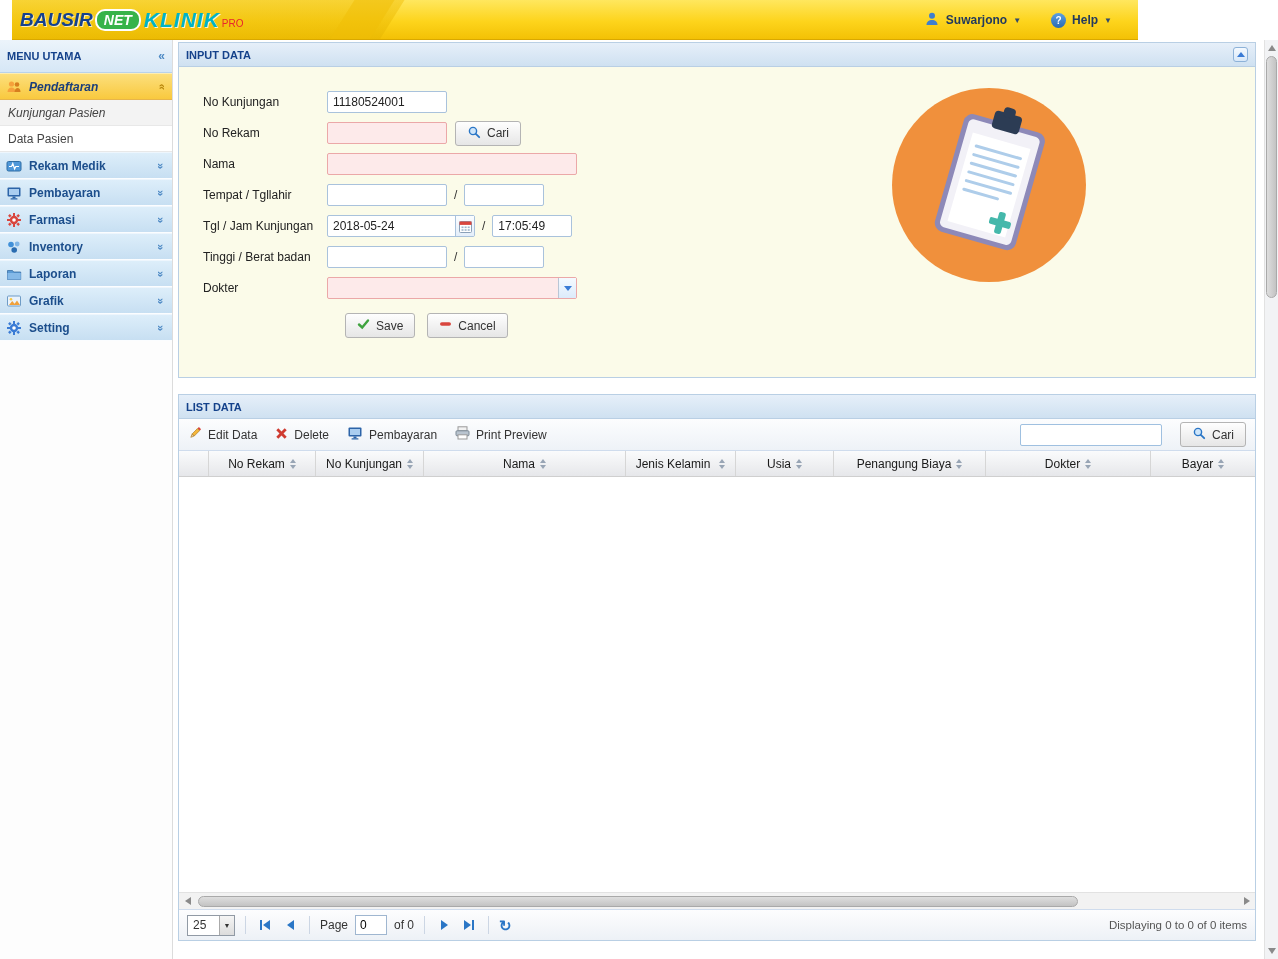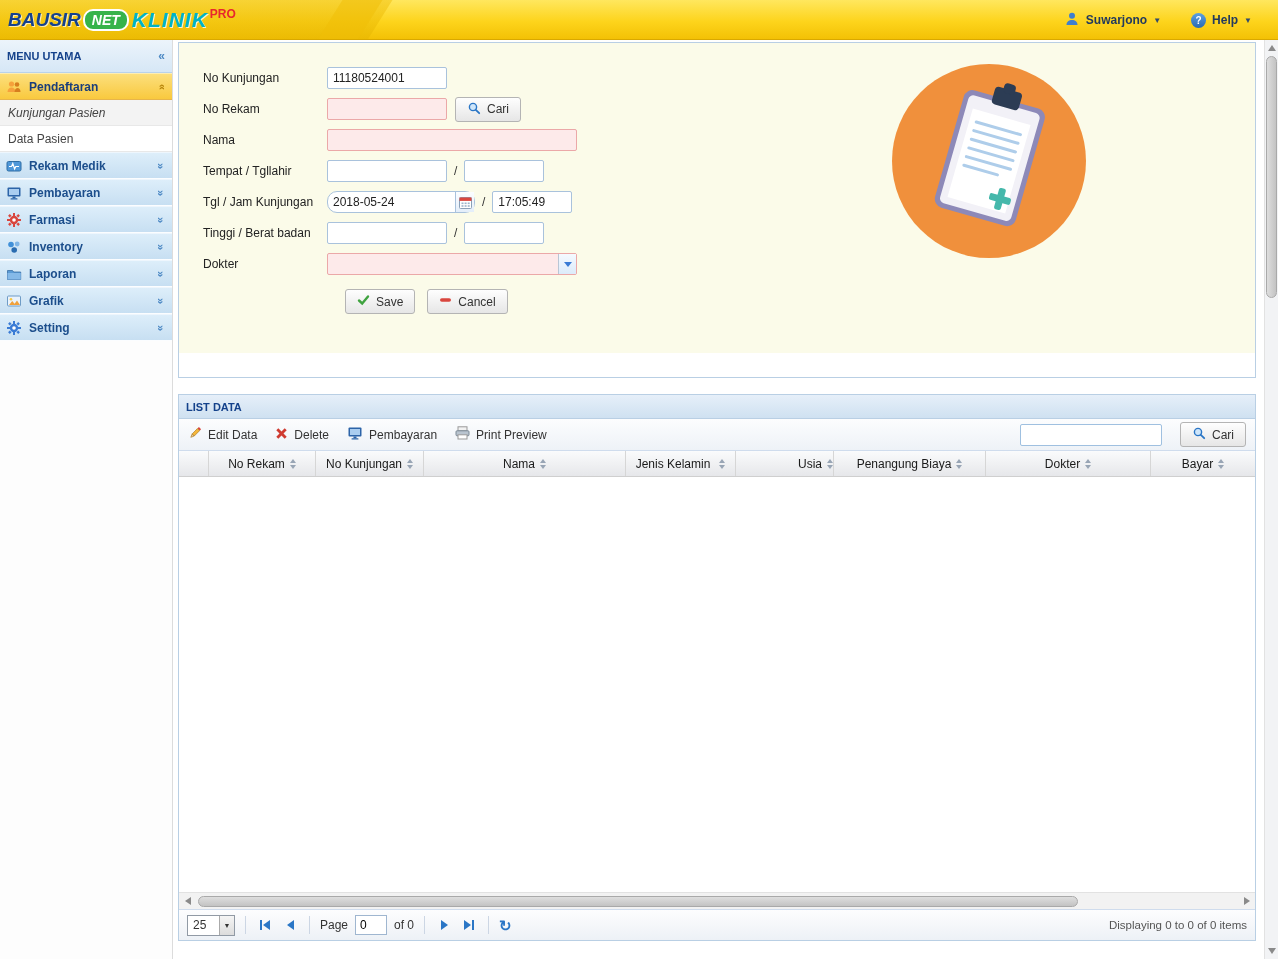--- a/index.html
+++ b/index.html
@@ -1,49 +1,49 @@
 <!DOCTYPE html>
 <html><head>
 <meta charset="utf-8">
 <style>
   * { margin:0; padding:0; box-sizing:border-box; }
   html,body { width:1278px; height:959px; overflow:hidden; font-family:"Liberation Sans", sans-serif; font-size:12px; background:#fff; color:#222; }
 
   
-  .topbar { position:absolute; top:0; left:0; width:1278px; height:40px;
+  .topbar { position:absolute; top:0; left:12px; width:1126px; height:40px;
     background:linear-gradient(180deg,#ffe75e 0%,#fdd41c 55%,#f3c105 100%);
     border-bottom:1px solid #d9a800; overflow:hidden; z-index:5; }
   .topbar .band { position:absolute; top:-5px; left:-50px; width:430px; height:50px;
     background:linear-gradient(180deg,#f2c10c,#e3b300); transform:skewX(-32deg); opacity:.5; }
   .topbar .band2 { position:absolute; top:-5px; left:330px; width:40px; height:50px;
     background:#efbd06; transform:skewX(-32deg); opacity:.5; }
   .logo { position:absolute; left:8px; top:0; height:40px; display:flex; align-items:center; z-index:2; }
   .logo-bausir { color:#14418e; font-weight:bold; font-style:italic; font-size:19px; text-shadow:1px 1px 0 rgba(255,255,255,.7); }
   .logo-net { background:#37b34a; color:#fff; font-weight:bold; font-style:italic; font-size:14px;
     border:2px solid #fff; border-radius:10px; padding:1px 7px; margin:0 3px 0 2px; }
   .logo-klinik { color:#00b3c6; font-weight:bold; font-style:italic; font-size:21px; letter-spacing:1px; text-shadow:1px 1px 0 rgba(255,255,255,.8); }
-  .logo-pro { color:#e8262d; font-weight:bold; font-size:12px; margin-left:2px; align-self:flex-start; margin-top:7px; }
+  .logo-pro { color:#e8262d; font-weight:normal; font-size:10px; margin-left:2px; align-self:flex-start; margin-top:18px; }
   .topbar-right { position:absolute; right:26px; top:0; height:40px; display:flex; align-items:center; gap:30px; z-index:2; }
   .tb-menu { display:flex; align-items:center; gap:6px; color:#233a5e; font-weight:bold; cursor:pointer; }
   .caret { font-size:8px; color:#314a6e; }
   .help-badge { width:15px; height:15px; border-radius:50%; background:linear-gradient(#5aa0e4,#2a6ab0);
     color:#fff; font-weight:bold; font-size:10px; display:flex; align-items:center; justify-content:center; }
 
   
   .layout { position:absolute; top:40px; left:0; width:1278px; height:919px; display:flex; }
 
   
   .sidebar { width:173px; flex:none; background:#fdfdfd; border-right:1px solid #dcdcdc; }
   .sidebar-header { height:24px; background:linear-gradient(#ecf4fb,#d6e7f6); border-bottom:1px solid #b9d2ea;
     color:#15428b; font-weight:bold; font-size:11px; display:flex; align-items:center; justify-content:space-between; padding:16px 7px; }
   .sb-collapse { color:#4d89c4; font-size:12px; cursor:pointer; font-weight:bold; }
   .menu-item { height:27px; display:flex; align-items:center; padding:0 8px 0 6px;
     background:linear-gradient(#ddeefa,#c7dff2); border-bottom:1px solid #fbfdff; border-top:1px solid #eef6fd;
     color:#1c4e8c; font-weight:bold; cursor:pointer; }
-  .menu-item.active { background:linear-gradient(#fcdf7d,#f9c93e); border-top:1px solid #fdeeb4; border-bottom:1px solid #e7b54b; color:#1b3e7a; }
+  .menu-item.active { background:linear-gradient(#fcdf7d,#f9c93e); border-top:1px solid #fdeeb4; border-bottom:1px solid #e7b54b; color:#1b3e7a;font-style:italic; }
   .mi-icon { width:16px; height:16px; flex:none; display:flex; align-items:center; justify-content:center; }
   .mi-label { flex:1; margin-left:7px; white-space:nowrap; }
   .chev { color:#4d89c4; font-size:11px; font-weight:bold; transform:rotate(90deg); }
   .chev.up { transform:rotate(-90deg); color:#b8860b; }
   .sub-item { height:26px; display:flex; align-items:center; padding-left:8px; color:#444;
     background:#fff; border-bottom:1px solid #e8e8e8; cursor:pointer; }
   .sub-item.shaded { background:#f3f3f3;font-style:italic; }
 
   
   .main { flex:1; padding:2px 8px 0 5px; background:#fff; overflow:hidden; }
@@ -60,21 +60,21 @@
   .input-body { height:310px; background:#fbfbe9; display:flex; }
   .form { margin:24px 0 0 24px; width:520px; flex:none; }
   .frow { display:flex; align-items:center; height:22px; margin-bottom:9px; }
   .flabel { width:124px; color:#222; }
   .tf { height:22px; border:1px solid #a9c2dc; border-radius:2px; background:#fff; padding:0 5px;
     font-family:inherit; font-size:12px; color:#222; outline:none; }
   .tf.req { background:#fdeaea; border-color:#eba8a8; }
   .w150 { width:120px; } .w80 { width:80px; } .w250 { width:250px; }
   .slash { margin:0 7px; color:#333; }
   .datewrap { position:relative; width:148px; height:22px; }
-  .datewrap .tf { width:100%; padding-right:14px;border-radius:10px; }
+  .datewrap .tf { width:100%; padding-right:14px; }
   .date-trigger { position:absolute; right:1px; top:1px; width:19px; height:20px; background:linear-gradient(#fbfdff,#e4eefa);
     border-left:1px solid #a9c2dc; display:flex; align-items:center; justify-content:center; cursor:pointer; }
   .selectbox { width:250px; height:22px; background:#fdeaea; border:1px solid #eba8a8; border-radius:2px;
     display:flex; align-items:center; justify-content:flex-end; cursor:pointer; position:relative; }
   .select-trigger { width:18px; height:20px; background:linear-gradient(#f5faff,#dcebfa); border-left:1px solid #b9c6d5;
     display:flex; align-items:center; justify-content:center; }
   .select-trigger i { width:0; height:0; border-left:4px solid transparent; border-right:4px solid transparent; border-top:5px solid #3a7bd5; }
   .btn-row { margin-top:14px; margin-left:142px; display:flex; gap:12px; }
   .btn { display:inline-flex; align-items:center; gap:6px; height:25px; padding:0 11px;
     border:1px solid #b4b4b4; border-radius:3px; background:linear-gradient(#fefefe,#e6e6e6);
@@ -87,21 +87,21 @@
     display:flex; align-items:center; padding:0 9px; gap:18px; color:#333; }
   .tbtn { display:inline-flex; align-items:center; gap:6px; cursor:pointer; white-space:nowrap; }
   .search-input { margin-left:auto; width:142px; height:22px; border:1px solid #9fc0e0; border-radius:2px; padding:0 5px; font-family:inherit; font-size:12px; outline:none; }
   .grid-header { height:26px; flex:none; display:flex; background:linear-gradient(#fafbfc,#e6e7ea); border-bottom:1px solid #cfcfcf; color:#1a1a1a; }
   .gh-cell { display:flex; align-items:center; justify-content:center; gap:5px; border-right:1px solid #d6d6d6; white-space:nowrap; cursor:pointer; }
   .gh-cell:nth-child(1){ width:30px; cursor:default; }
   .gh-cell:nth-child(2){ width:107px; }
   .gh-cell:nth-child(3){ width:108px; }
   .gh-cell:nth-child(4){ width:202px; }
   .gh-cell:nth-child(5){ width:110px;gap:9px; }
-  .gh-cell:nth-child(6){ width:98px;justify-content:flex-end; }
+  .gh-cell:nth-child(6){ width:98px; }
   .gh-cell:nth-child(7){ width:152px; }
   .gh-cell:nth-child(8){ width:165px; }
   .gh-cell:nth-child(9){ flex:1; border-right:none; }
   .sort { display:inline-flex; flex-direction:column; gap:2px; }
   .sort i { width:0; height:0; border-left:3px solid transparent; border-right:3px solid transparent; }
   .sort .s-up { border-bottom:4px solid #98a5b5; }
   .sort .s-down { border-top:4px solid #98a5b5; }
   .grid-body { flex:1; background:#fff; }
   .hscroll { height:17px; flex:none; background:#f2f2f2; border-top:1px solid #e2e2e2; position:relative; }
   .hs-arrow { position:absolute; top:0; width:17px; height:16px; display:flex; align-items:center; justify-content:center; cursor:pointer; }
@@ -284,20 +284,26 @@
           </svg>
       </span>
       <span class="mi-label">Setting</span>
       <span class="chev">»</span>
     </div>
   </aside>
 
   <main class="main">
 
     <section class="panel input-panel">
+      <div class="panel-header">
+        <span>INPUT DATA</span>
+        <span class="panel-tool">
+            <i></i>
+          </span>
+      </div>
       <div class="input-body">
         <div class="form">
 
           <div class="frow">
             <span class="flabel">No Kunjungan</span>
             <input class="tf w150" type="text" value="11180524001" style="">
           </div>
 
           <div class="frow">
             <span class="flabel">No Rekam</span>

